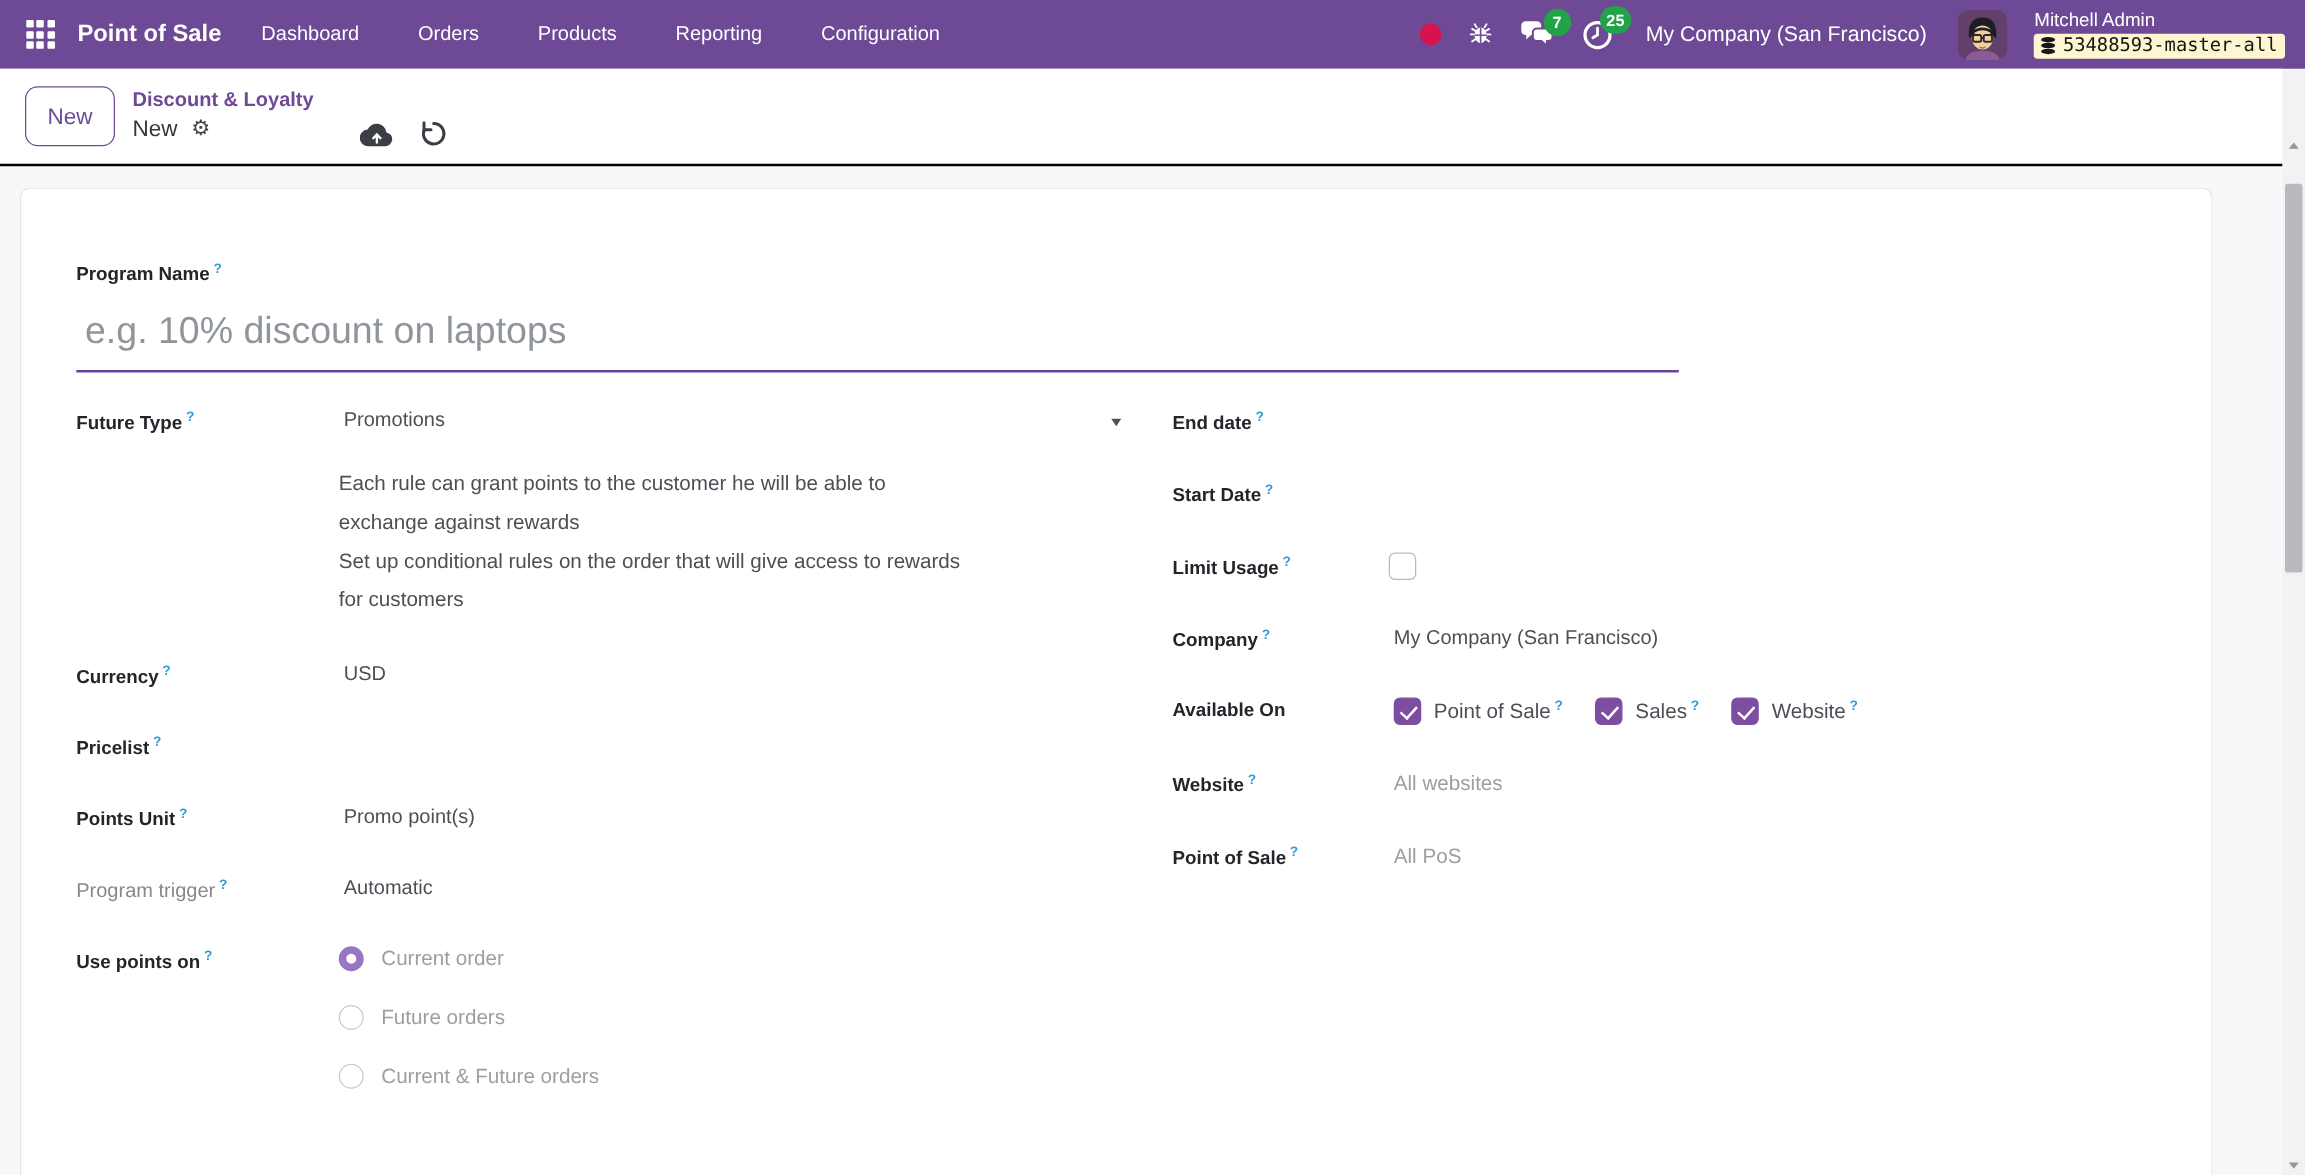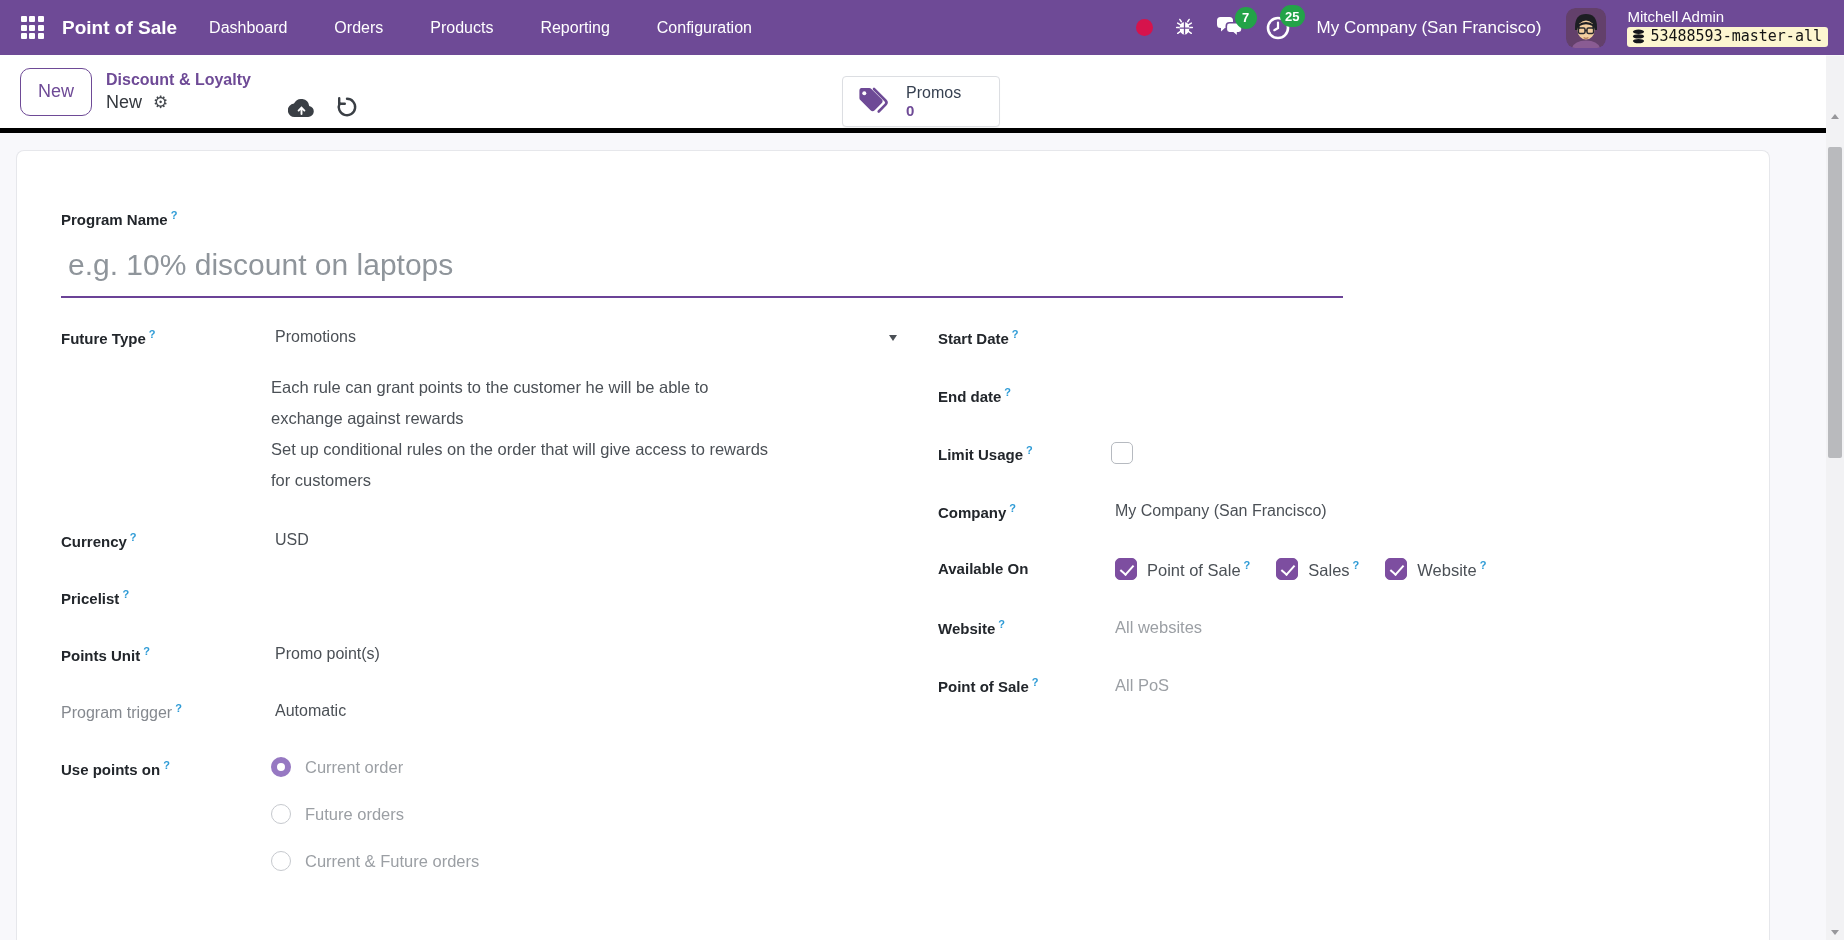--- a/index.html
+++ b/index.html
@@ -25,21 +25,21 @@
   .company { font-size:17px; margin:0 4px; cursor:pointer; white-space:nowrap; }
   .avatar { width:40px; height:40px; border-radius:9px; overflow:hidden; flex:none; cursor:pointer; }
   .user-block { display:flex; flex-direction:column; gap:3px; line-height:1; }
   .user-name { font-size:15px; }
   .db-badge { background:#fdf6d0; color:#141414; border-radius:3px; padding:2px 6px 3px 5px;
     display:flex; align-items:center; gap:5px;
     font-family:"DejaVu Sans Mono", monospace; font-size:15px; }
 
   
   .control-panel { position:absolute; top:55px; left:0; width:1826px; height:78px;
-    background:#fff; border-bottom:5px solid #000000; display:flex; align-items:center;
+    background:#fff; border-bottom:2px solid #000000; display:flex; align-items:center;
     padding-left:20px; }
   .btn-new { width:72px; height:48px; border:1px solid #6e4a96; border-radius:10px;
     background:#fff; color:#6e4a96; font-size:18px; display:flex; align-items:center;
     justify-content:center; cursor:pointer; flex:none; }
   .breadcrumbs { margin-left:14px; display:flex; flex-direction:column; gap:3px; }
   .bc-parent { color:#6e4a96; font-size:16px; font-weight:600; cursor:pointer; }
   .bc-line2 { display:flex; align-items:center; gap:11px; color:#34383e; font-size:18px; }
   .gear { font-family:"DejaVu Sans", sans-serif; font-size:17px; color:#43474d; cursor:pointer; line-height:1; }
   .save-icons { position:absolute; left:288px; top:41px; display:flex; gap:21px; align-items:center; }
   .icon-btn { cursor:pointer; display:flex; align-items:center; }
@@ -216,31 +216,20 @@
       </svg>
     </span>
     <span class="icon-btn">
       <svg width="22" height="22" viewBox="0 0 22 22">
         <path d="M11 2.8 a8.2 8.2 0 1 1 -7.4 4.6" stroke="#3a3f45" stroke-width="2.4" fill="none" stroke-linecap="round"></path>
         <path d="M3.2 2.2 v5.6 h5.6" fill="none" stroke="#3a3f45" stroke-width="2.4" stroke-linecap="round" stroke-linejoin="round"></path>
       </svg>
     </span>
   </div>
 
-  <div class="promos-btn">
-    <svg width="40" height="33" viewBox="0 0 40 33">
-      <path d="M19 4 l11.5 11.5 a3 3 0 0 1 0 4.2 l-6.8 6.8" fill="none" stroke="#6e4a96" stroke-width="2.6" stroke-linecap="round"></path>
-      <path d="M6 3 h8.3 a3 3 0 0 1 2.1.9 l10.2 10.2 a3 3 0 0 1 0 4.2 l-6.9 6.9 a3 3 0 0 1-4.2 0 L5.3 15 a3 3 0 0 1-.9-2.1 V5.6 A2.6 2.6 0 0 1 6 3z" fill="#6e4a96"></path>
-      <circle cx="9.3" cy="8.3" r="2" fill="#fff"></circle>
-    </svg>
-    <span class="promos-txt">
-      <span class="promos-label">Promos</span>
-      <span class="promos-count">0</span>
-    </span>
-  </div>
 </div>
 
 <div class="content">
   <div class="sheet">
 
     <div class="field-label">
       <span>Program Name</span><sup class="help">?</sup>
     </div>
     <input class="name-input" type="text" placeholder="e.g. 10% discount on laptops" style="">
 
@@ -311,28 +300,28 @@
               <span class="radio-label">Current &amp; Future orders</span>
             </div>
           </div>
         </div>
       </div>
 
       <div class="col-right">
 
         <div class="field-row">
           <div class="field-label">
+            <span>End date</span><sup class="help">?</sup>
+          </div>
+          <div class="field-value empty-input"></div>
+        </div>
+
+        <div class="field-row">
+          <div class="field-label">
             <span>Start Date</span><sup class="help">?</sup>
-          </div>
-          <div class="field-value empty-input"></div>
-        </div>
-
-        <div class="field-row">
-          <div class="field-label">
-            <span>End date</span><sup class="help">?</sup>
           </div>
           <div class="field-value empty-input"></div>
         </div>
 
         <div class="field-row">
           <div class="field-label">
             <span>Limit Usage</span><sup class="help">?</sup>
           </div>
           <span class="cb"></span>
         </div>

